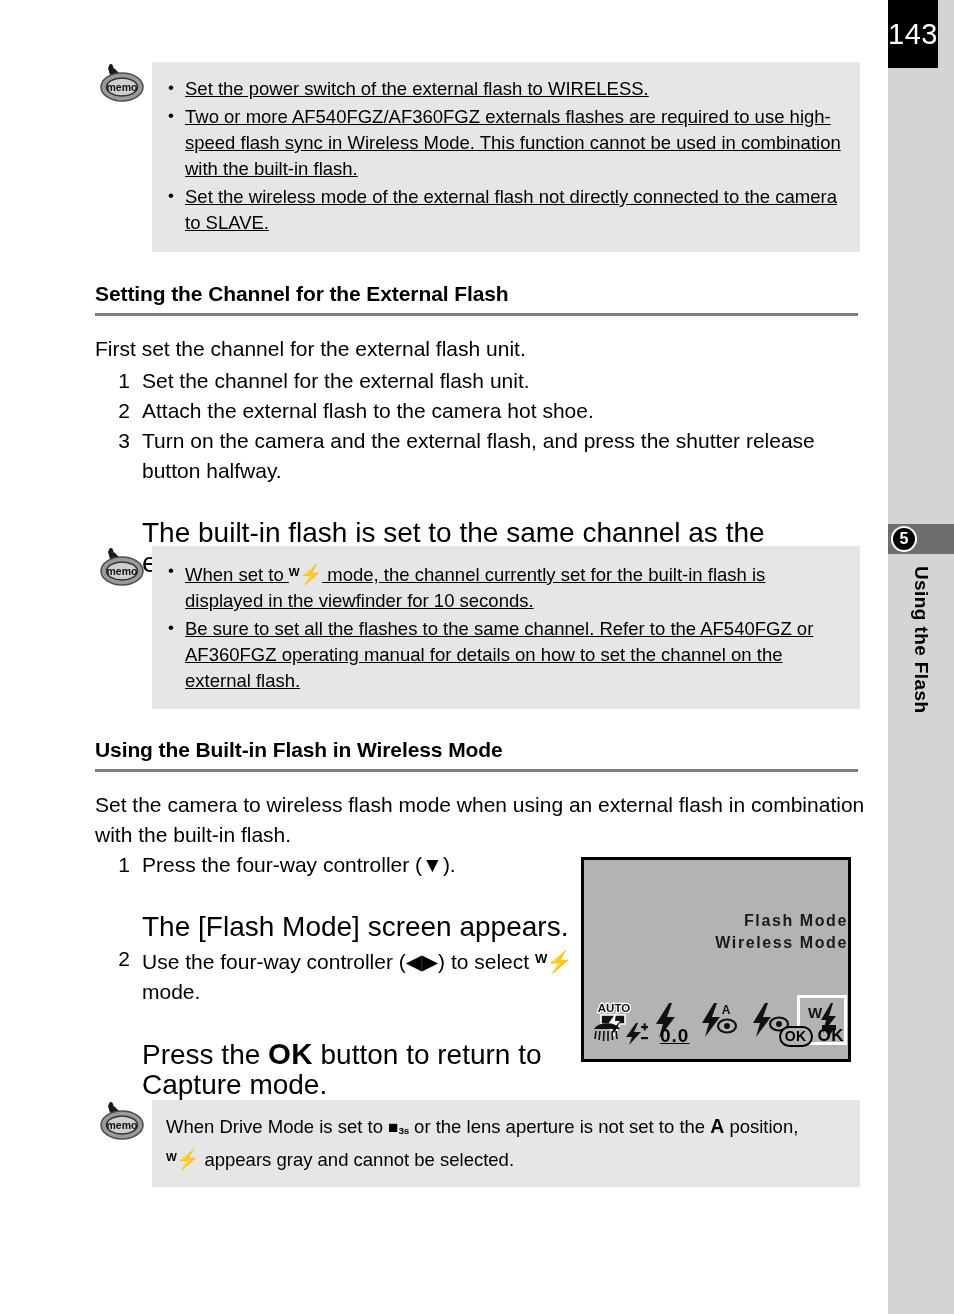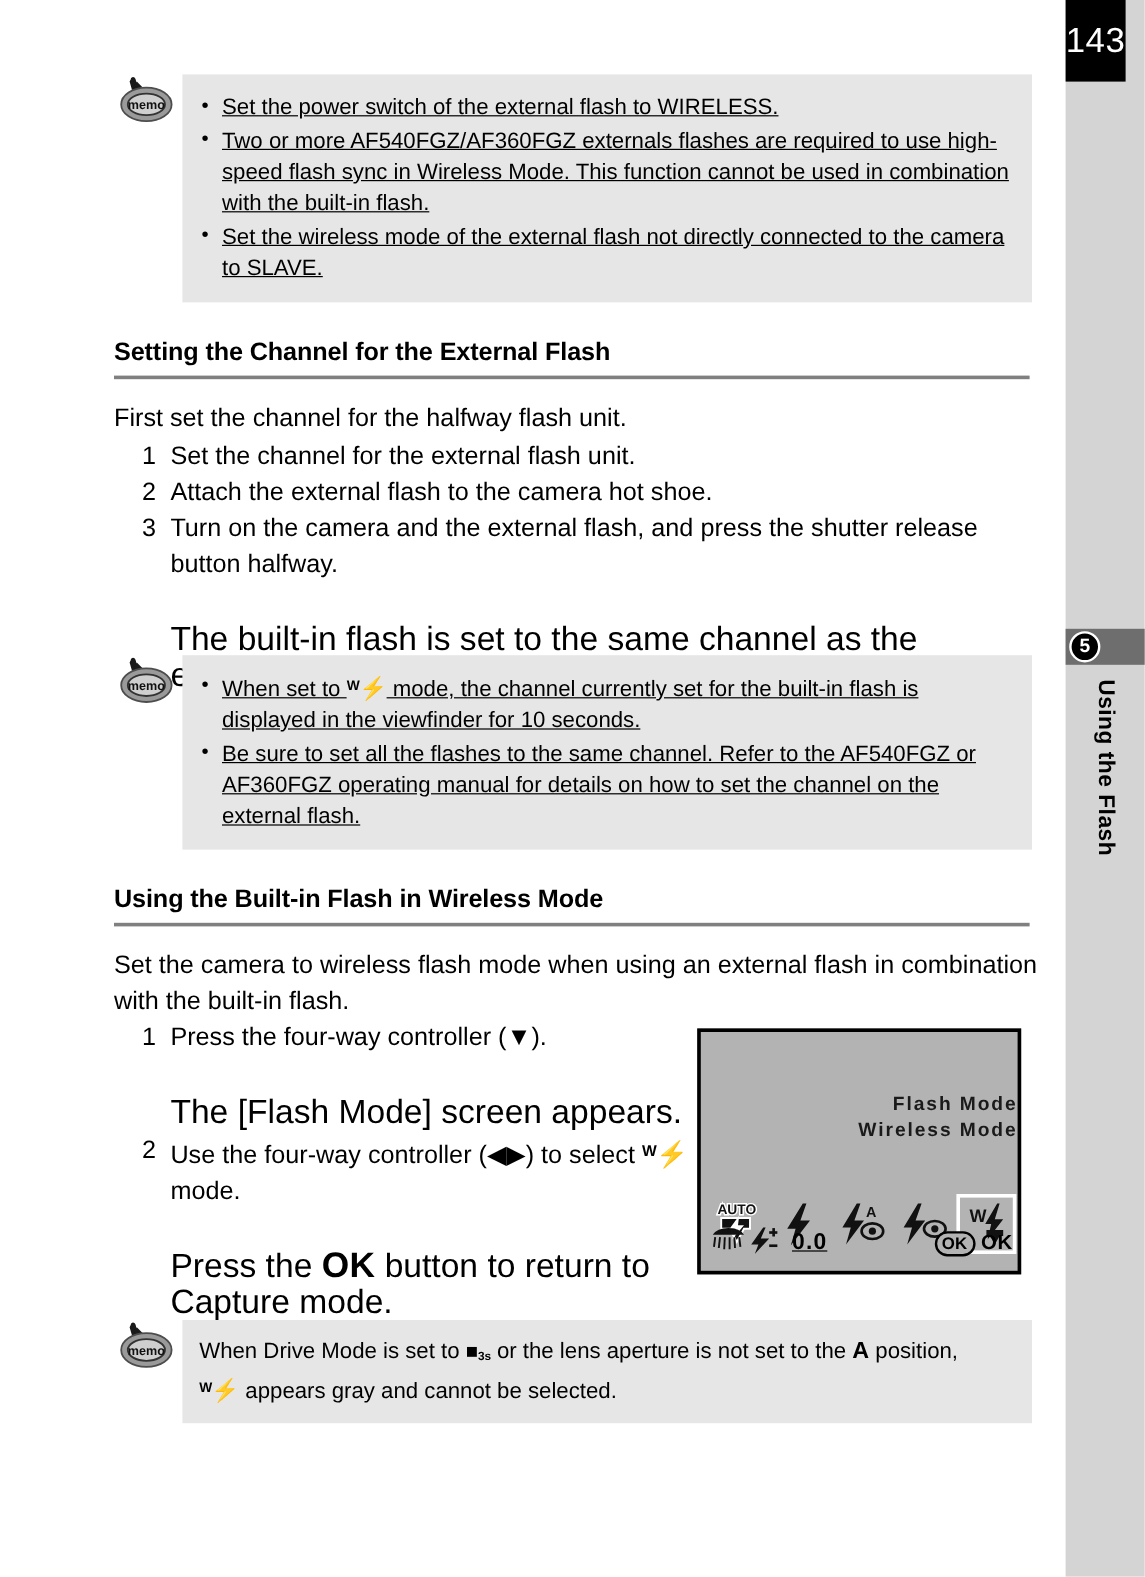--- a/index.html
+++ b/index.html
@@ -352,21 +352,21 @@
         <li>Set the power switch of the external flash to WIRELESS.</li>
         <li>Two or more AF540FGZ/AF360FGZ externals flashes are required to use high-speed flash sync in Wireless Mode. This function cannot be used in combination with the built-in flash.</li>
         <li>Set the wireless mode of the external flash not directly connected to the camera to SLAVE.</li>
       </ul>
     </div>
   </div>
 
   <div class="section-heading" style="left:95px; top:282px;">Setting the Channel for the External Flash</div>
   <div class="section-rule" style="left:95px; top:313px; width:763px;"></div>
 
-  <div class="body-text" style="left:95px; top:334px; width:770px;">First set the channel for the halfway flash unit.</div>
+  <div class="body-text" style="left:95px; top:334px; width:770px;">First set the channel for the external flash unit.</div>
 
   <div class="steps" style="left:108px; top:366px; width:760px;">
     <div class="step">
       <span class="step-num">1</span>
       <span>Set the channel for the external flash unit.</span>
     </div>
     <div class="step">
       <span class="step-num">2</span>
       <span>Attach the external flash to the camera hot shoe.</span>
     </div>

